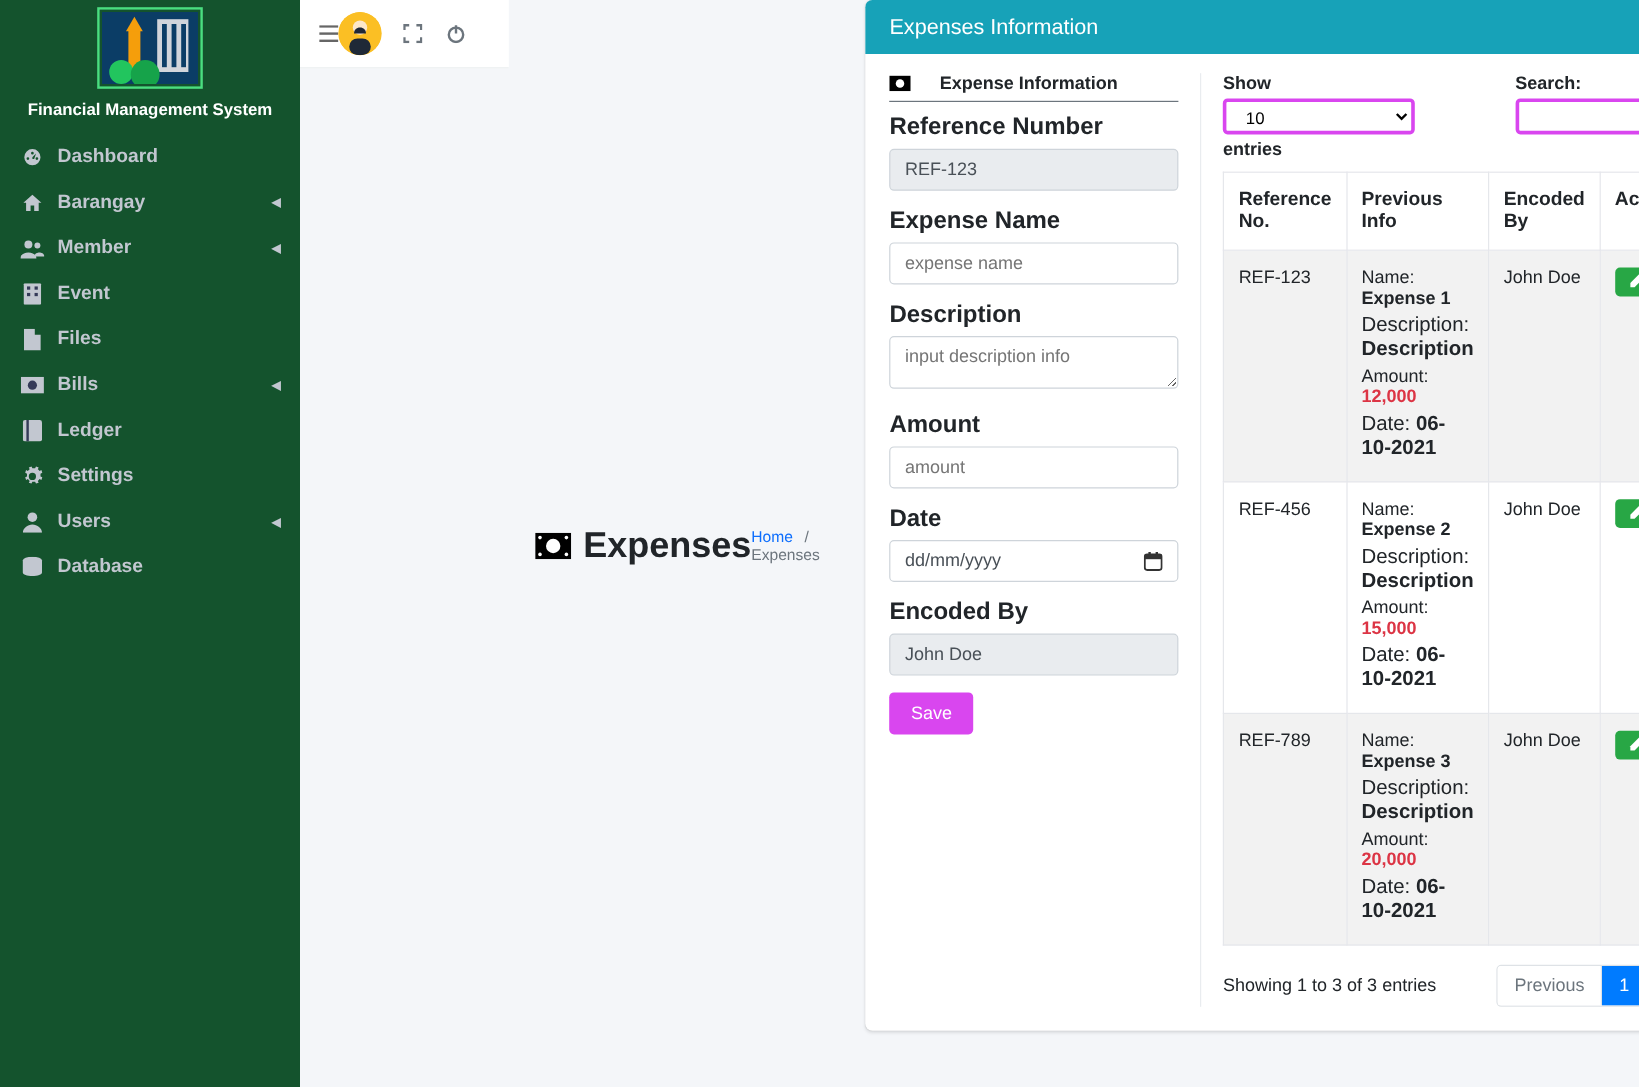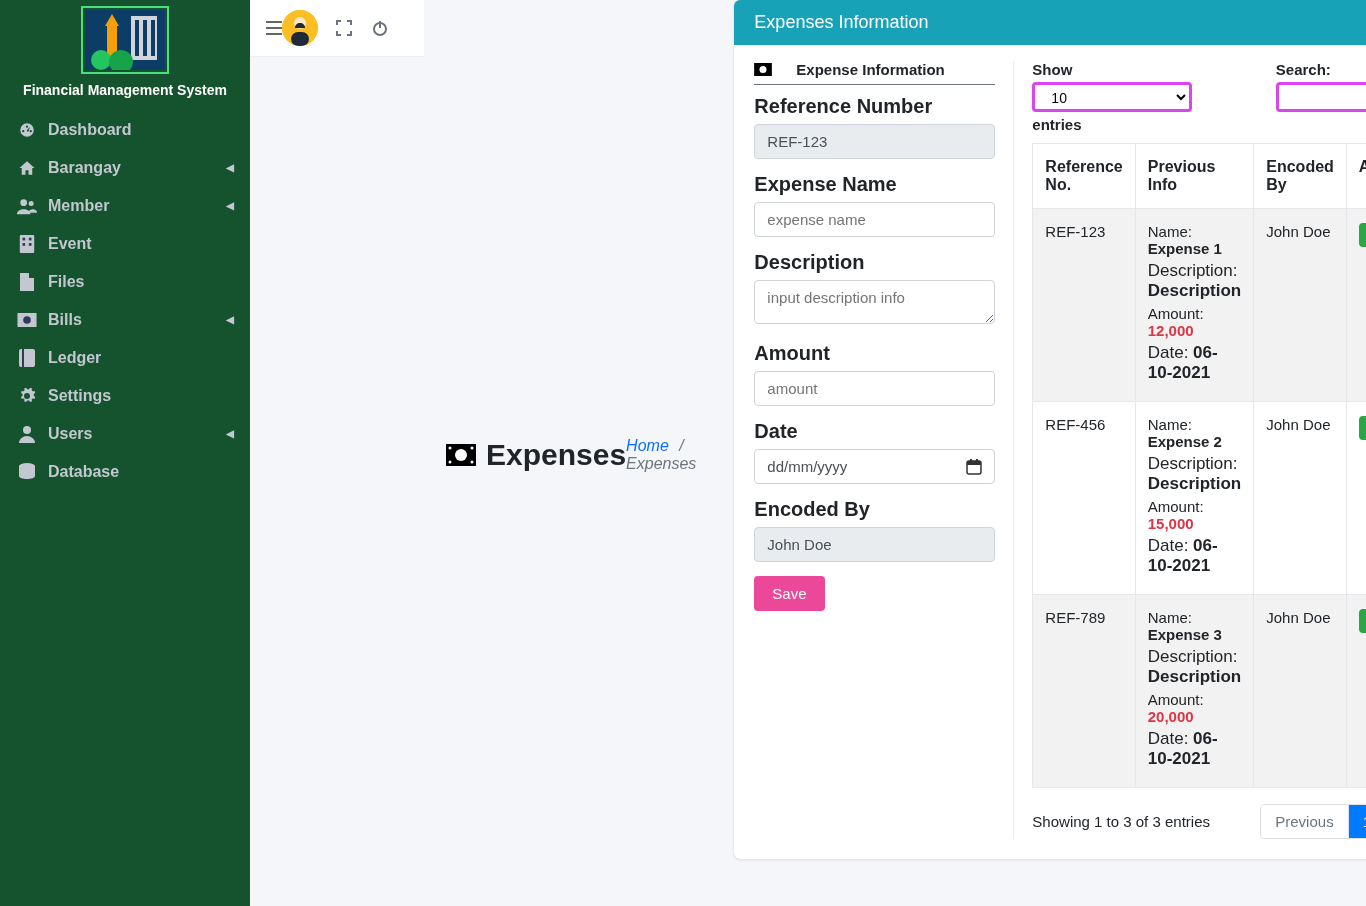--- a/index.html
+++ b/index.html
@@ -19,40 +19,40 @@
 
 .main { flex: 1; display: flex; flex-direction: row; min-width: 0; }
 .topbar { height: 57px; background: #fff; display: flex; align-items: center; padding: 0 16px; border-bottom: 1px solid #eceff1; }
 .topbar .spacer { flex: 1; }
 .topbar .avatar { width: 36px; height: 36px; border-radius: 50%; background: #fbbf24; display: flex; align-items: center; justify-content: center; overflow: hidden; margin-right: 18px; }
 .topbar .tb-icon { width: 36px; text-align: center; color: #6c757d; font-size: 16px; cursor: pointer; }
 .topbar .menu-toggle { color: #6c757d; font-size: 18px; cursor: pointer; }
 
 .page-header { display: flex; align-items: center; justify-content: space-between; padding: 14px 22px 10px; }
 .page-header h1 { font-size: 30px; font-weight: 700; display: flex; align-items: center; gap: 10px; }
-.breadcrumb { font-size: 16px; color: #6c757d; font-style: italic; }
+.breadcrumb { font-size: 13px; color: #6c757d; }
 .breadcrumb a { color: #0d6efd; text-decoration: none; }
 .breadcrumb .sep { margin: 0 6px; }
 
 .content { padding: 0 16px 16px; }
 .card { background: #fff; border-radius: 6px; box-shadow: 0 0 1px rgba(0,0,0,.125), 0 1px 3px rgba(0,0,0,.1); overflow: hidden; }
 .card-header { background: #17a2b8; color: #fff; padding: 12px 20px; font-size: 18px; }
 .card-body { padding: 16px 20px 20px; display: flex; gap: 0; }
 
 
 .form-col { width: 260px; border-right: 1px solid #e9ecef; padding-right: 18px; }
 .form-col h4 { font-size: 15px; font-weight: 700; padding-bottom: 6px; border-bottom: 1px solid #6c757d; margin-bottom: 10px; display: flex; align-items: center; gap: 24px; }
 .fg { margin-bottom: 14px; }
 .fg label { display: block; font-weight: 700; font-size: 20px; margin-bottom: 6px; }
 .fg input, .fg textarea, .fg select, .fg .date-wrap { width: 100%; border: 1px solid #ced4da; border-radius: 4px; padding: 8px 12px; font-size: 15px; color: #495057; background: #fff; }
 .fg input[disabled] { background: #e9ecef; }
 .fg textarea { resize: both; height: 44px; }
 .date-wrap { display: flex; align-items: center; justify-content: space-between; }
 .btn { display: inline-block; padding: 9px 18px; border-radius: 4px; border: none; font-size: 15px; cursor: pointer; color: #fff; }
-.btn-primary { background: #ec4899; }
+.btn-primary { background: #d946ef; }
 .btn-success { background: #28a745; padding: 5px 10px; }
 .btn-danger { background: #dc3545; padding: 5px 10px; }
 
 
 .table-col { flex: 1; padding-left: 18px; min-width: 0; }
 .dt-top { display: flex; justify-content: space-between; margin-bottom: 10px; flex-wrap: wrap; }
 .dt-top label { font-weight: 700; font-size: 15px; display: block; }
 .dt-top select, .dt-top input[type=text] { border: 3px solid #d946ef; border-radius: 4px; padding: 4px 12px; font-size: 14px; }
 .dt-top select { width: 160px; height: 30px; background: #fff; }
 .dt-top .search input { width: 170px; height: 30px; margin-top: 4px; }

